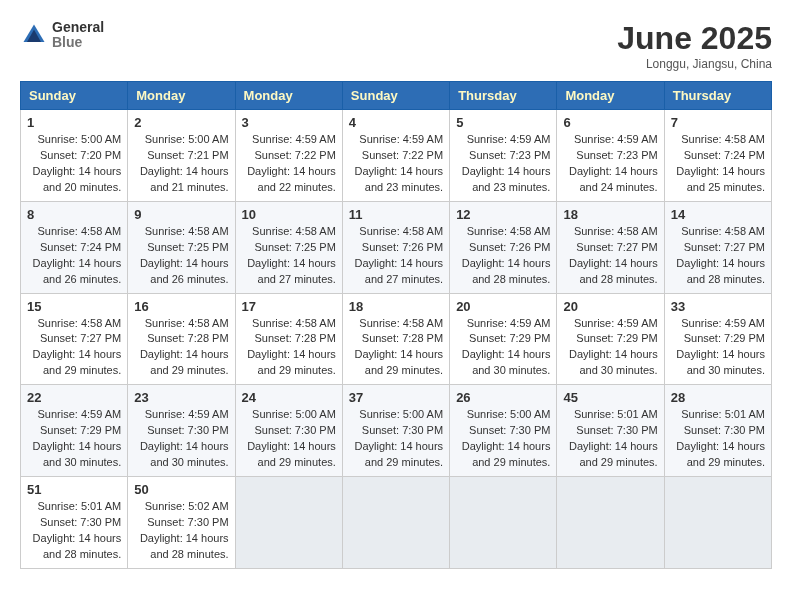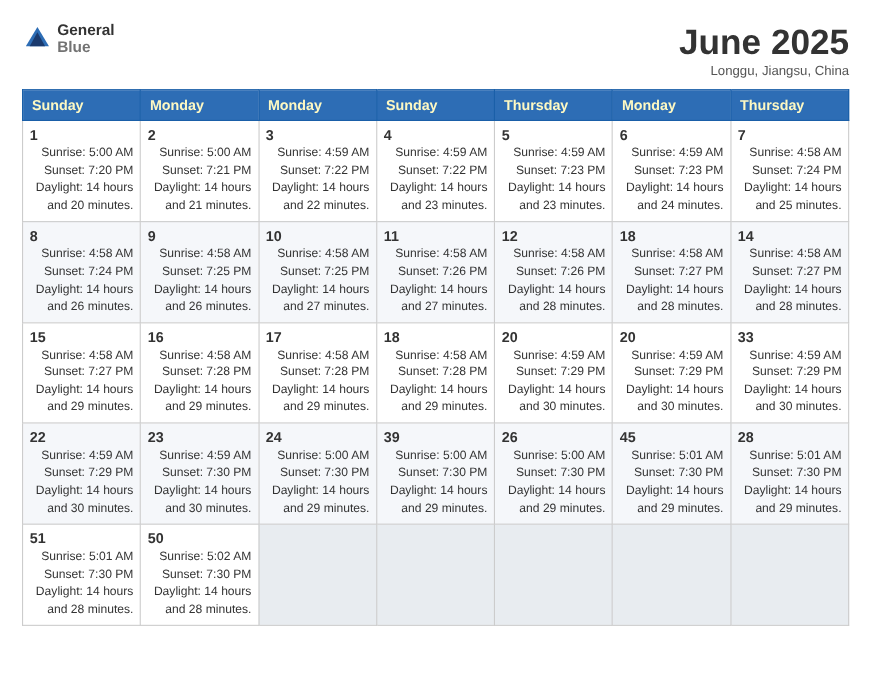--- a/index.html
+++ b/index.html
@@ -212,21 +212,21 @@
         </td>
         <td>
           <div class="day-num">23</div>
           <div class="day-info">Sunrise: 4:59 AM<br>Sunset: 7:30 PM<br>Daylight: 14 hours<br>and 30 minutes.</div>
         </td>
         <td>
           <div class="day-num">24</div>
           <div class="day-info">Sunrise: 5:00 AM<br>Sunset: 7:30 PM<br>Daylight: 14 hours<br>and 29 minutes.</div>
         </td>
         <td>
-          <div class="day-num">39</div>
+          <div class="day-num">37</div>
           <div class="day-info">Sunrise: 5:00 AM<br>Sunset: 7:30 PM<br>Daylight: 14 hours<br>and 29 minutes.</div>
         </td>
         <td>
           <div class="day-num">26</div>
           <div class="day-info">Sunrise: 5:00 AM<br>Sunset: 7:30 PM<br>Daylight: 14 hours<br>and 29 minutes.</div>
         </td>
         <td>
           <div class="day-num">45</div>
           <div class="day-info">Sunrise: 5:01 AM<br>Sunset: 7:30 PM<br>Daylight: 14 hours<br>and 29 minutes.</div>
         </td>

